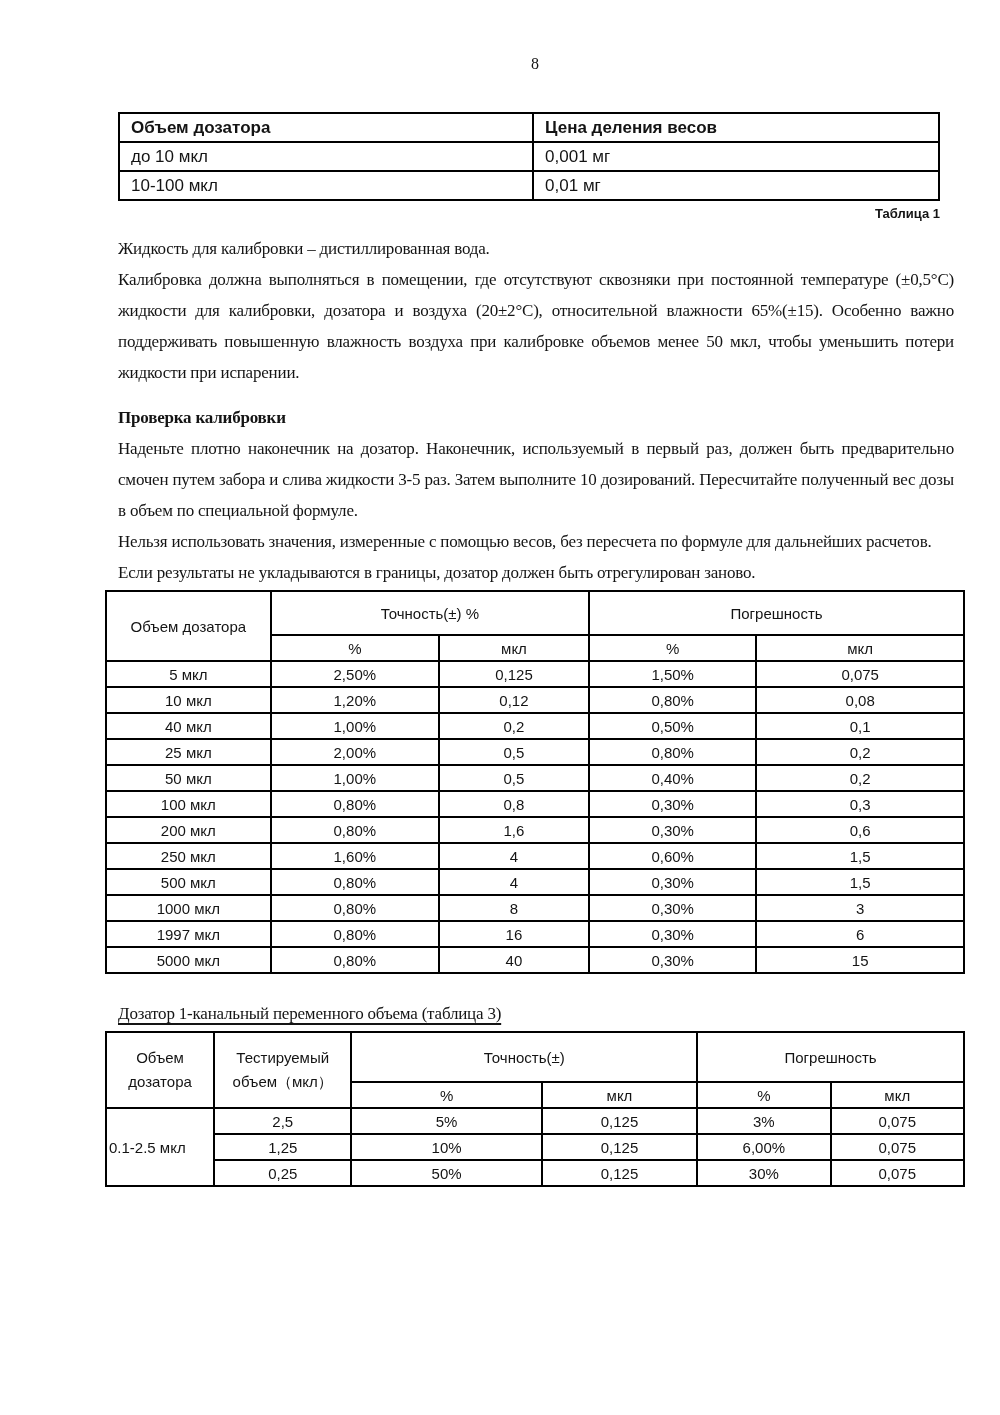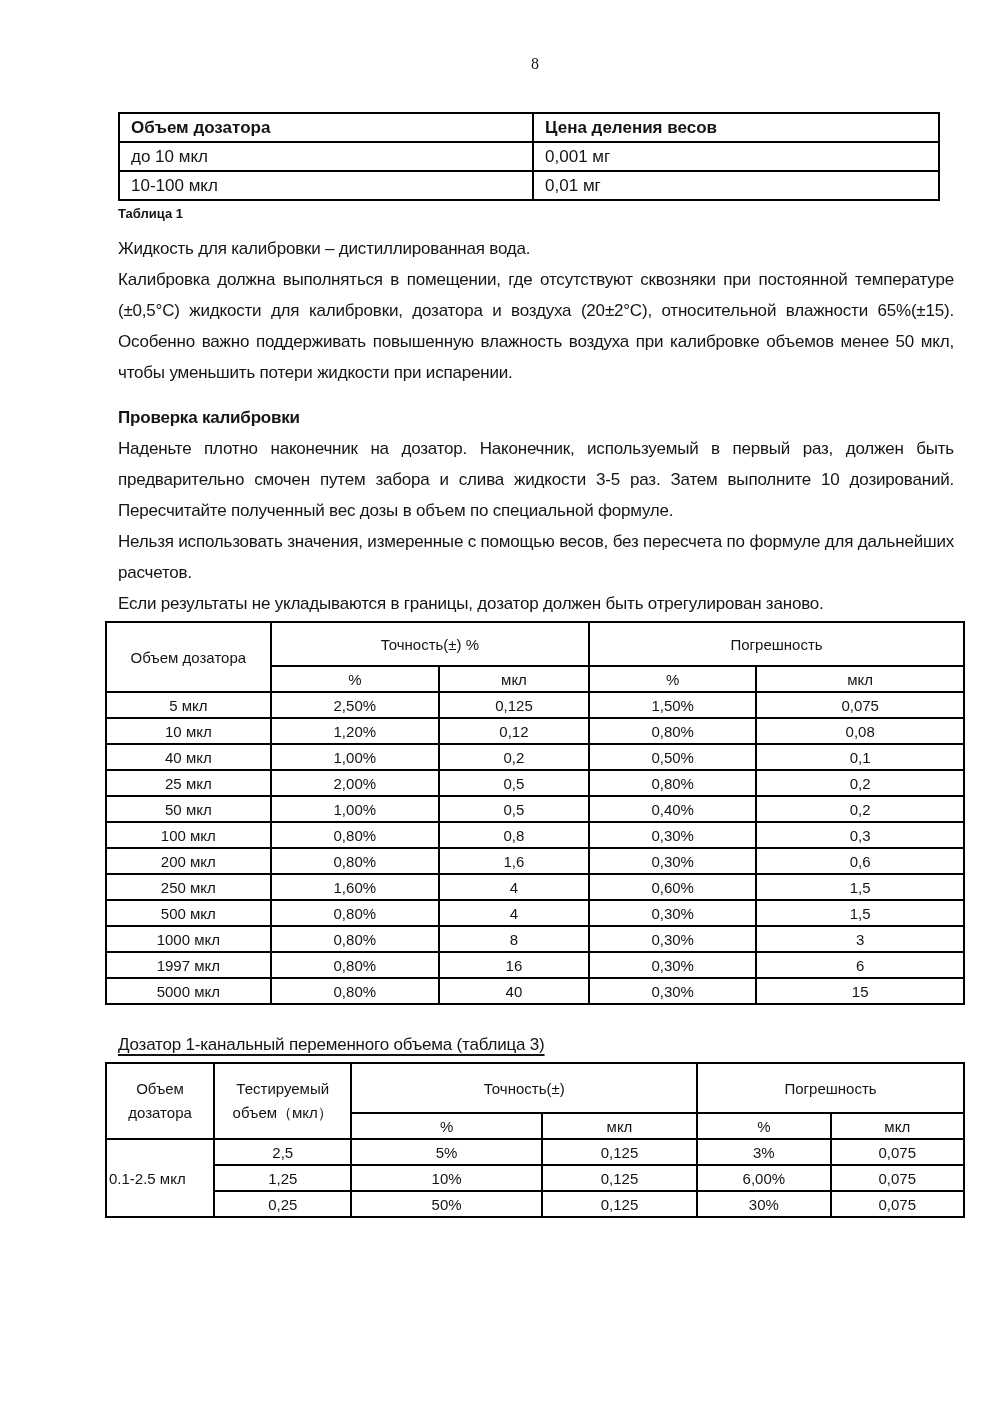--- a/index.html
+++ b/index.html
@@ -16,27 +16,27 @@
   }
   table { border-collapse: collapse; table-layout: fixed; }
   th, td { border: 2px solid #000; overflow: hidden; }
 
   
   .t1 { width: 822px; margin: 38px 0 0 118px; font-size: 17px; }
   .t1 th, .t1 td { text-align: left; vertical-align: middle; padding: 2px 11px; height: 29px; }
   .t1 th { font-weight: bold; }
   .caption {
     width: 822px; margin-left: 118px; margin-top: 4px;
-    text-align: left; font-size: 13px; font-weight: bold; line-height: 18px;
+    text-align: right; font-size: 13px; font-weight: bold; line-height: 18px;
   }
 
   
   .text-block {
     width: 836px; margin-left: 118px; font-size: 17px; line-height: 31px;
-    text-align: justify; letter-spacing: -0.2px;
+    text-align: justify; letter-spacing: -0.2px; font-family: Liberation Serif, serif;
   }
   .text-block p { margin: 0; }
   .section-heading { font-weight: bold; margin-top: 14px !important; }
   .table-heading {
     text-decoration: underline; text-underline-offset: 4px;
     text-decoration-thickness: 1.5px;
   }
   .mt-first { margin-top: 10px !important; }
   .mt-table3 { margin-top: 24px !important; }
 

